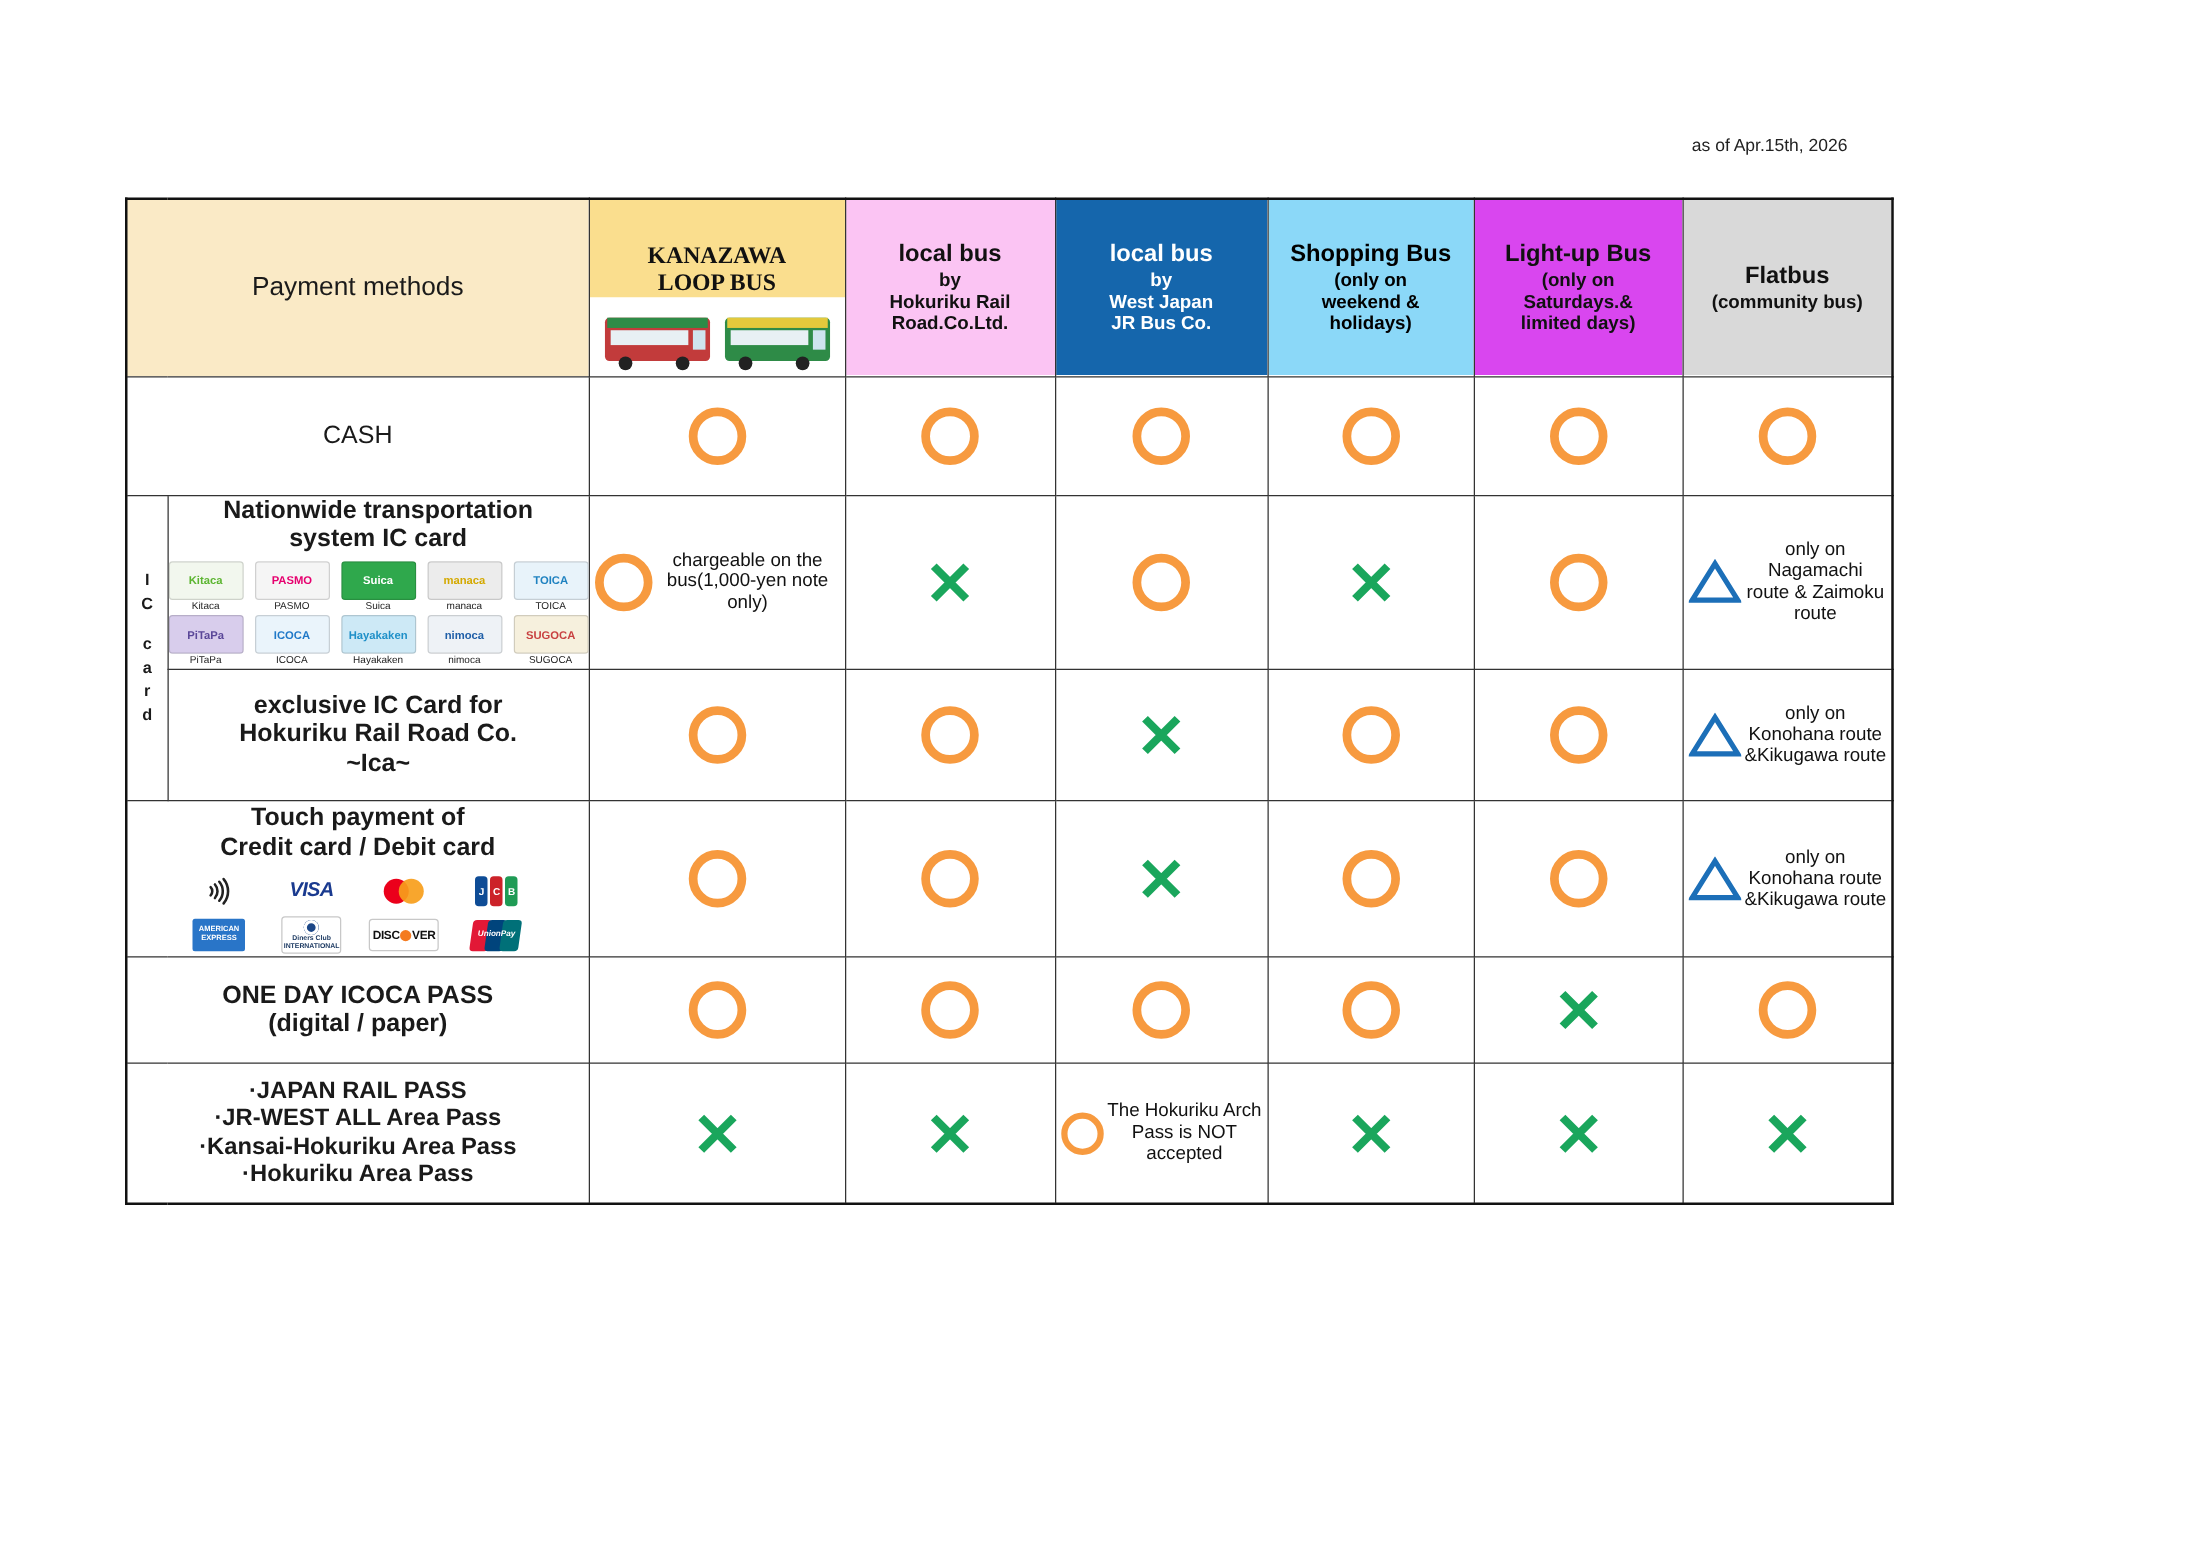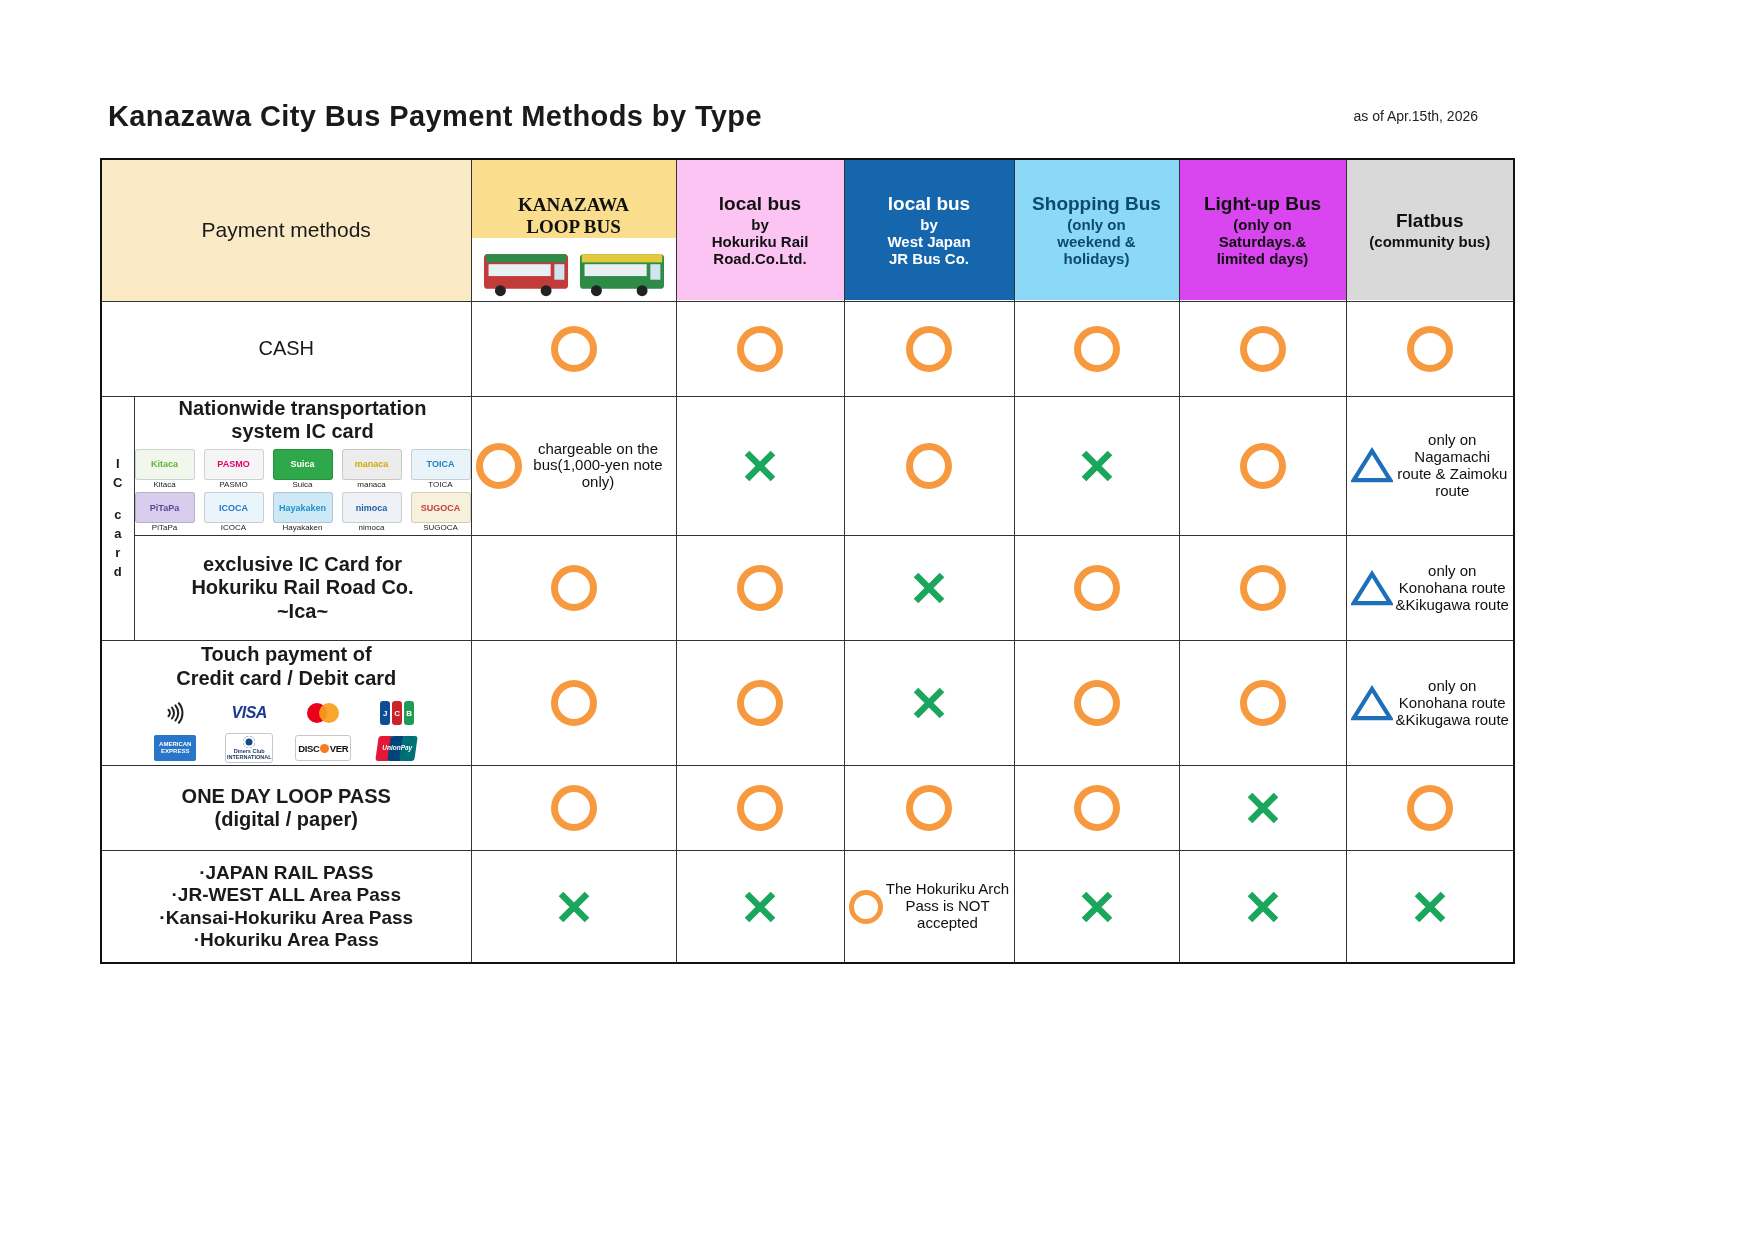--- a/index.html
+++ b/index.html
@@ -65,21 +65,20 @@
   .unionpay{position:relative;width:40px;height:25px;}
   .up-s{position:absolute;top:0;width:15px;height:25px;border-radius:3px;transform:skewX(-8deg);}
   .up-label{position:absolute;left:0;right:0;top:8px;color:#fff;font-size:6.5px;font-weight:700;font-style:italic;text-align:center;}
   .ctl-icon{width:26px;height:26px;}
   .busimg{line-height:0;}
 </style>
 </head>
 <body>
 
 <div class="canvas">
-  <div class="title">Kanazawa City Bus Payment Methods by Type</div>
   <div class="datenote">as of Apr.15th, 2026</div>
   <table class="ptable">
       <colgroup>
         <col style="width: 33px;">
         <col style="width: 302px;">
         <col style="width: 205px;">
         <col style="width: 168px;">
         <col style="width: 170px;">
         <col style="width: 165px;">
         <col style="width: 167px;">
@@ -134,21 +133,21 @@
                 <div>local bus</div>
               </div>
               <div class="colsub">
                 <div>by</div>
                 <div>West Japan</div>
                 <div>JR Bus Co.</div>
               </div>
             </div>
           </th>
           <th class="colhead">
-            <div class="colhead-inner" style="color: #0c4a6e; background: rgb(139, 216, 248);">
+            <div class="colhead-inner" style="color: #000000; background: rgb(139, 216, 248);">
               <div class="coltitle">
                 <div>Shopping Bus</div>
               </div>
               <div class="colsub">
                 <div>(only on</div>
                 <div>weekend &amp;</div>
                 <div>holidays)</div>
               </div>
             </div>
           </th>
@@ -492,21 +491,21 @@
                   <polygon points="23,4 43,36 3,36" fill="none" stroke="#1c6fb8" stroke-width="4.5"></polygon>
                 </svg>
               </div>
               <div class="cellnote">only on Konohana route &amp;Kikugawa route</div>
             </div>
           </td>
         </tr>
         <tr style="height: 85px;">
           <td class="rowlabel bold" colspan="2">
             <div class="rowlabel-lines">
-              <div>ONE DAY LOOP PASS</div>
+              <div>ONE DAY ICOCA PASS</div>
               <div>(digital / paper)</div>
             </div>
           </td>
           <td class="markcell">
             <div class="cellinner">
               <div class="markbox">
                 <span class="ring" style="border-color: rgb(247, 154, 63);"></span>
               </div>
             </div>
           </td>

